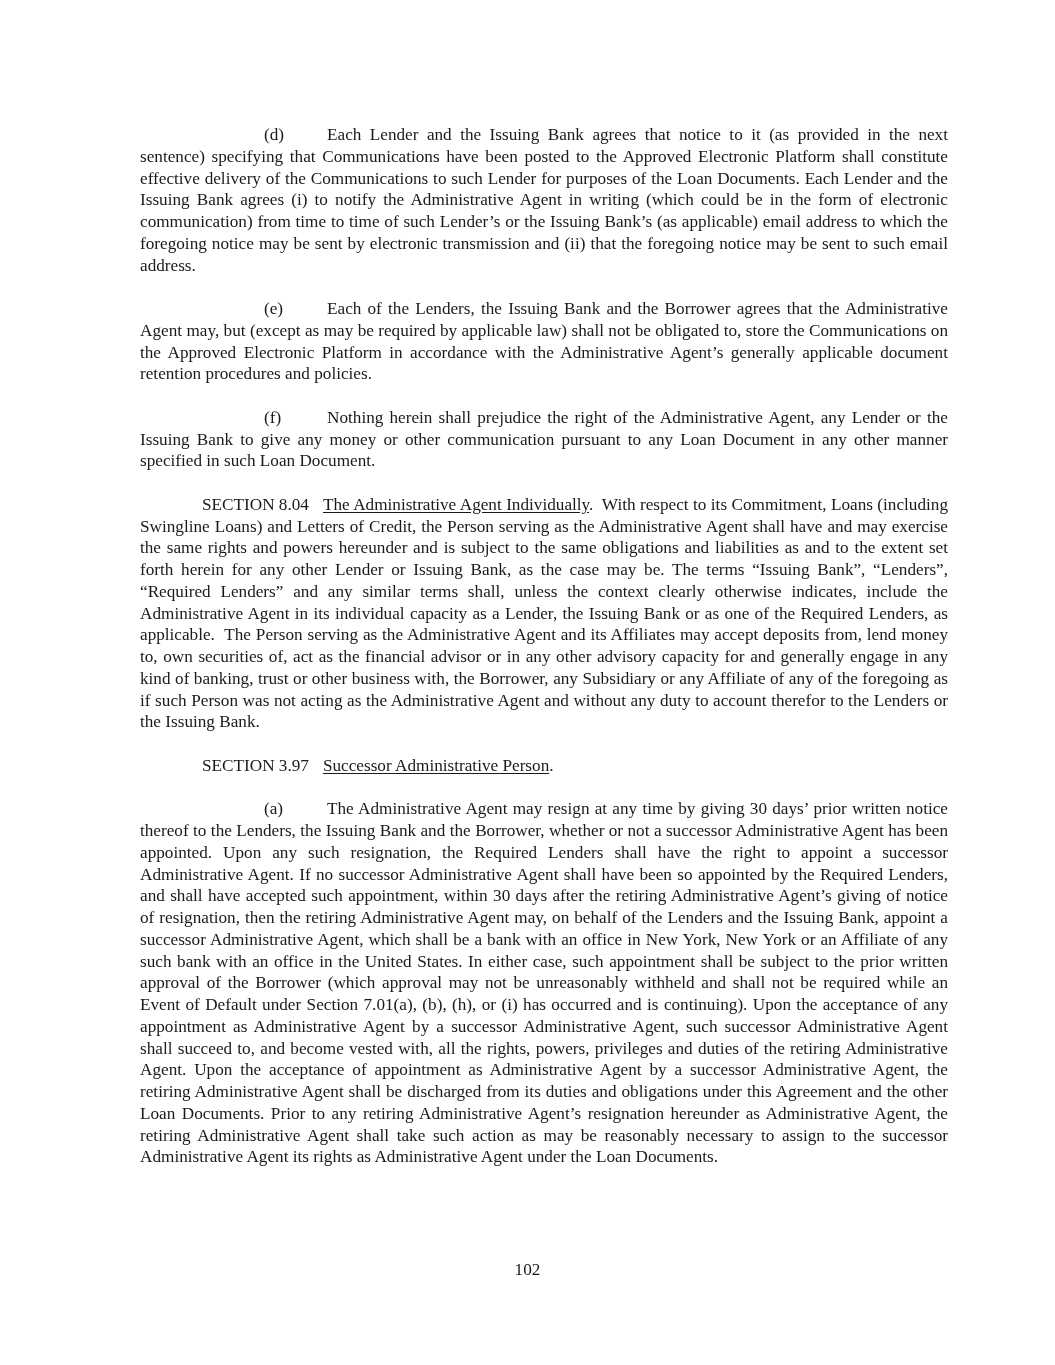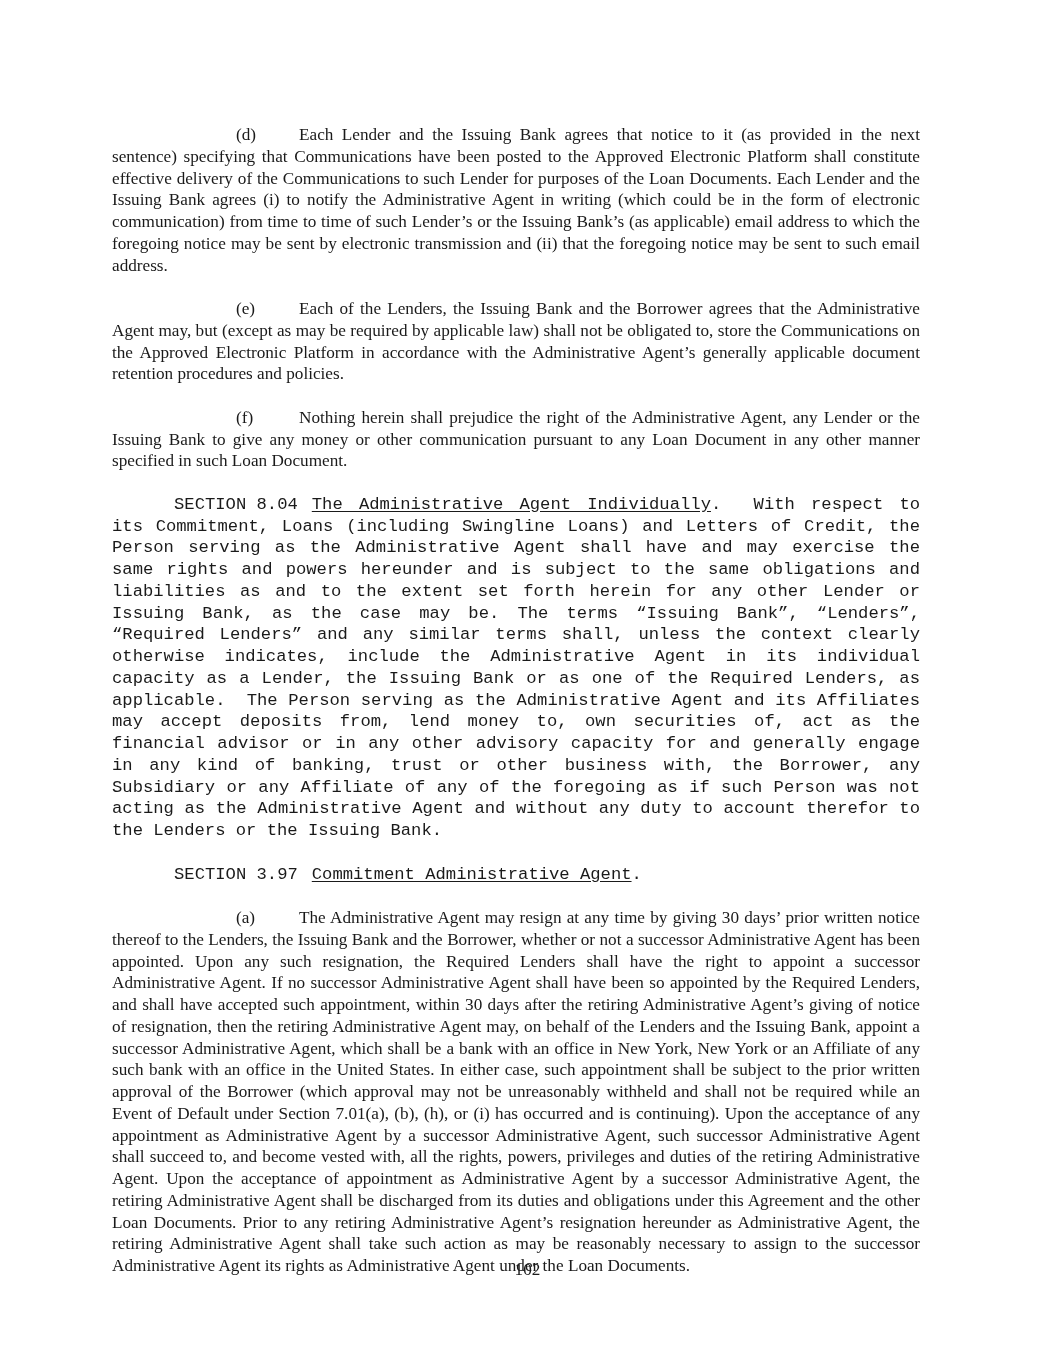--- a/index.html
+++ b/index.html
@@ -2,47 +2,47 @@
 <html><head>
 <meta charset="utf-8">
 <style>
   html, body { margin: 0; padding: 0; background: #ffffff; }
   body {
     width: 1055px; height: 1365px; position: relative; overflow: hidden;
     font-family: "Liberation Serif", "DejaVu Serif", serif;
     color: #1a1a1a;
   }
   .page {
-    position: absolute; left: 112px; top: 124px; width: 808px;
+    position: absolute; left: 140px; top: 124px; width: 808px;
     font-size: 17.2px; line-height: 21.75px;
     text-align: justify;
   }
   .para { margin: 0 0 21.75px 0; }
   .sub { text-indent: 124px; }
   .sub .label { display: inline-block; text-indent: 0; width: 63px; }
-  .sec { text-indent: 62px; font-family: Liberation Mono, monospace; }
+  .sec { text-indent: 62px; }
   .sec .num { display: inline-block; text-indent: 0; margin-right: 14px; }
   .u { text-decoration: underline; text-underline-offset: 2px; }
   .pagenum {
     position: absolute; left: 0; width: 1055px; top: 1260px;
     text-align: center; font-size: 17.2px;
   }
 </style>
 </head>
 <body>
 
 <div class="page">
 
   <p class="para sub"><span class="label">(d)</span><span>Each Lender and the Issuing Bank agrees that notice to it (as provided in the next sentence) specifying that Communications have been posted to the Approved Electronic Platform shall constitute effective delivery of the Communications to such Lender for purposes of the Loan Documents. Each Lender and the Issuing Bank agrees (i) to notify the Administrative Agent in writing (which could be in the form of electronic communication) from time to time of such Lender’s or the Issuing Bank’s (as applicable) email address to which the foregoing notice may be sent by electronic transmission and (ii) that the foregoing notice may be sent to such email address.</span></p>
 
   <p class="para sub"><span class="label">(e)</span><span>Each of the Lenders, the Issuing Bank and the Borrower agrees that the Administrative Agent may, but (except as may be required by applicable law) shall not be obligated to, store the Communications on the Approved Electronic Platform in accordance with the Administrative Agent’s generally applicable document retention procedures and policies.</span></p>
 
   <p class="para sub"><span class="label">(f)</span><span>Nothing herein shall prejudice the right of the Administrative Agent, any Lender or the Issuing Bank to give any money or other communication pursuant to any Loan Document in any other manner specified in such Loan Document.</span></p>
 
   <p class="para sec"><span class="num">SECTION 8.04</span><span class="u">The Administrative Agent Individually</span><span>.</span><span style="white-space: pre-wrap;">  With respect to its Commitment, Loans (including Swingline Loans) and Letters of Credit, the Person serving as the Administrative Agent shall have and may exercise the same rights and powers hereunder and is subject to the same obligations and liabilities as and to the extent set forth herein for any other Lender or Issuing Bank, as the case may be. The terms “Issuing Bank”, “Lenders”, “Required Lenders” and any similar terms shall, unless the context clearly otherwise indicates, include the Administrative Agent in its individual capacity as a Lender, the Issuing Bank or as one of the Required Lenders, as applicable.  The Person serving as the Administrative Agent and its Affiliates may accept deposits from, lend money to, own securities of, act as the financial advisor or in any other advisory capacity for and generally engage in any kind of banking, trust or other business with, the Borrower, any Subsidiary or any Affiliate of any of the foregoing as if such Person was not acting as the Administrative Agent and without any duty to account therefor to the Lenders or the Issuing Bank.</span></p>
 
-  <p class="para sec"><span class="num">SECTION 3.97</span><span class="u">Commitment Administrative Agent</span><span>.</span></p>
+  <p class="para sec"><span class="num">SECTION 3.97</span><span class="u">Successor Administrative Person</span><span>.</span></p>
 
   <p class="para sub"><span class="label">(a)</span><span>The Administrative Agent may resign at any time by giving 30 days’ prior written notice thereof to the Lenders, the Issuing Bank and the Borrower, whether or not a successor Administrative Agent has been appointed.  Upon any such resignation, the Required Lenders shall have the right to appoint a successor Administrative Agent.  If no successor Administrative Agent shall have been so appointed by the Required Lenders, and shall have accepted such appointment, within 30 days after the retiring Administrative Agent’s giving of notice of resignation, then the retiring Administrative Agent may, on behalf of the Lenders and the Issuing Bank, appoint a successor Administrative Agent, which shall be a bank with an office in New York, New York or an Affiliate of any such bank with an office in the United States.  In either case, such appointment shall be subject to the prior written approval of the Borrower (which approval may not be unreasonably withheld and shall not be required while an Event of Default under Section 7.01(a), (b), (h), or (i) has occurred and is continuing).  Upon the acceptance of any appointment as Administrative Agent by a successor Administrative Agent, such successor Administrative Agent shall succeed to, and become vested with, all the rights, powers, privileges and duties of the retiring Administrative Agent.  Upon the acceptance of appointment as Administrative Agent by a successor Administrative Agent, the retiring Administrative Agent shall be discharged from its duties and obligations under this Agreement and the other Loan Documents.  Prior to any retiring Administrative Agent’s resignation hereunder as Administrative Agent, the retiring Administrative Agent shall take such action as may be reasonably necessary to assign to the successor Administrative Agent its rights as Administrative Agent under the Loan Documents.</span></p>
 
 </div>
 
 <div class="pagenum">102</div>
 
 </body></html>

